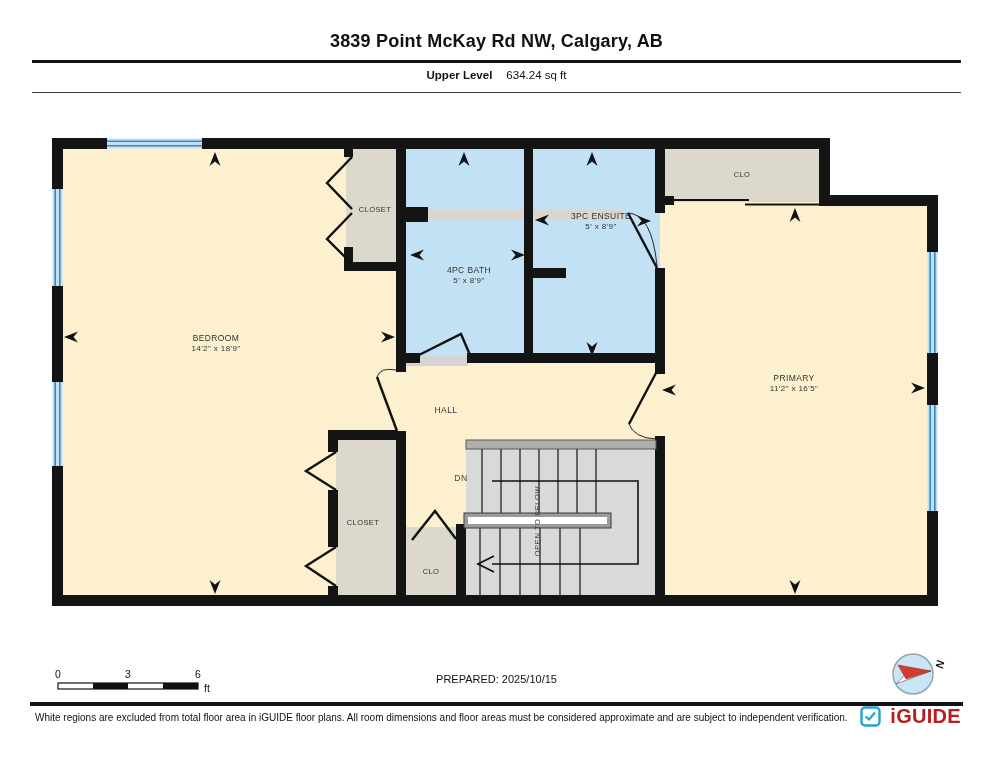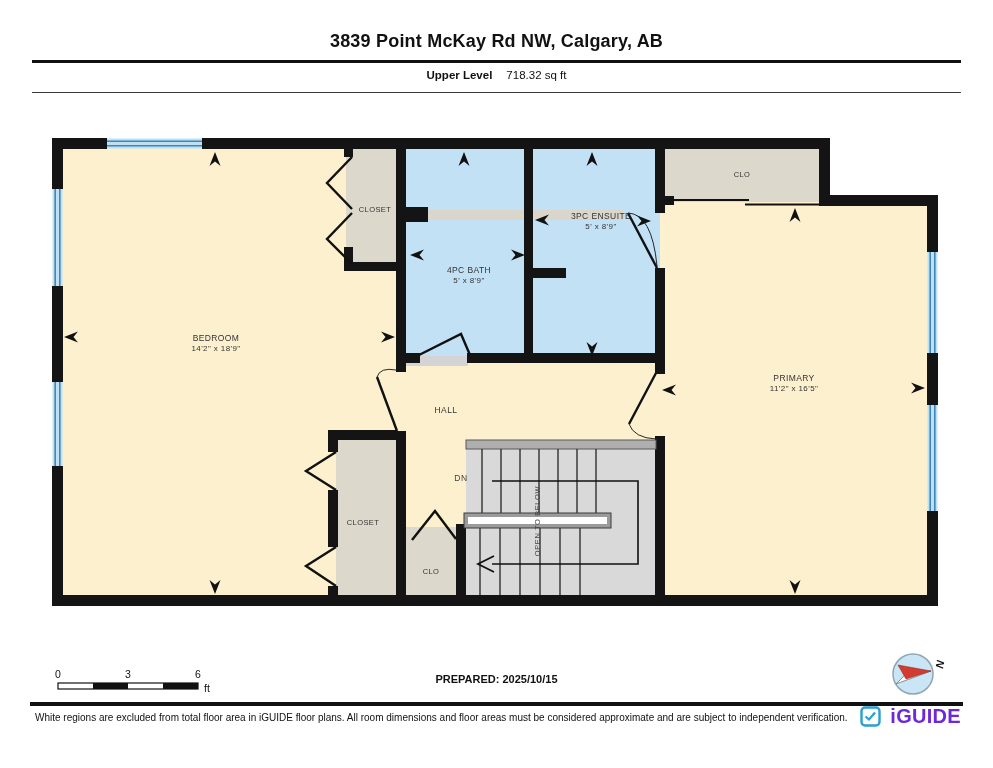--- a/index.html
+++ b/index.html
@@ -7,37 +7,37 @@
         font-family:"Liberation Sans",sans-serif;color:#111;}
   .title{position:absolute;top:31px;left:0;right:0;text-align:center;
          font-size:18px;font-weight:bold;letter-spacing:.2px;}
   .rule1{position:absolute;top:60px;left:32px;right:32px;height:3px;background:#111;}
   .level-row{position:absolute;top:69px;left:0;right:0;display:flex;
              justify-content:center;gap:14px;font-size:11.5px;align-items:baseline;}
   .level-row .lvl{font-weight:bold;}
   .rule2{position:absolute;top:92px;left:32px;right:32px;height:1px;background:#3a3a3a;}
   .plan-svg{position:absolute;left:0;top:0;}
   .prepared{position:absolute;top:673px;left:0;right:0;text-align:center;
-            font-weight:bold;font-size:11px;}
+            font-weight:normal;font-size:11px;}
   .rule3{position:absolute;top:702px;left:30px;right:30px;height:4px;background:#111;}
   .disclaimer{position:absolute;top:712px;left:35px;right:120px;font-size:10px;}
   .brand{position:absolute;top:705px;right:32px;display:flex;align-items:center;
-         gap:9px;color:#6d28d9;font-size:20px;font-weight:600;letter-spacing:.3px;}
+         gap:9px;color:#b91c1c;font-size:20px;font-weight:600;letter-spacing:.3px;}
   text{font-family:"Liberation Sans",sans-serif;}
 </style>
 </head>
 <body>
 
 <div class="page">
 
   <div class="title">3839 Point McKay Rd NW, Calgary, AB</div>
   <div class="rule1"></div>
   <div class="level-row">
     <span class="lvl">Upper Level</span>
-    <span class="sqft">718.32 sq ft</span>
+    <span class="sqft">634.24 sq ft</span>
   </div>
   <div class="rule2"></div>
 
   <svg class="plan-svg" width="993" height="768" viewBox="0 0 993 768">
     <defs>
       <path id="arrow" d="M0,-7 L5.5,7 L0,2.5 L-5.5,7 Z"></path>
     </defs>
 
     <g>
       <rect x="57" y="143" width="345" height="458" fill="#FCF0CE"></rect>

